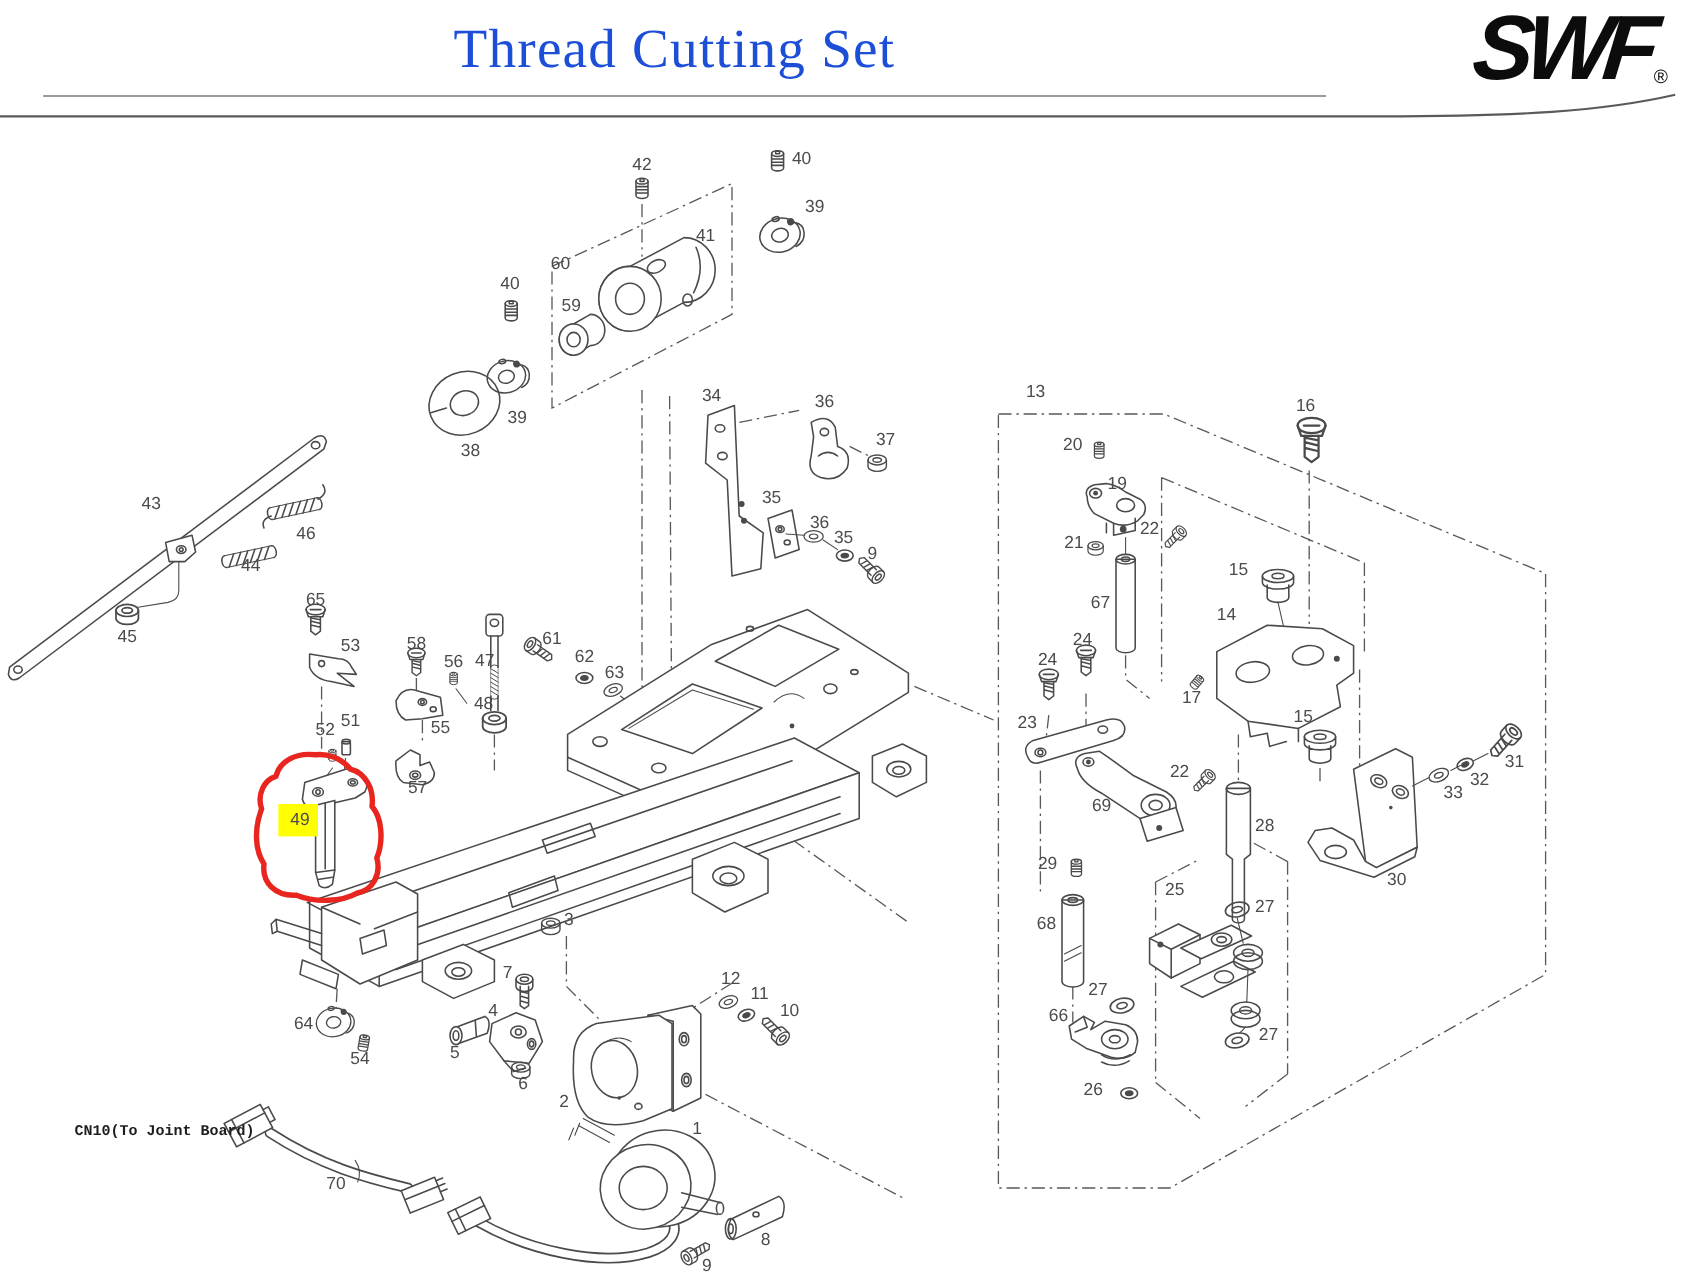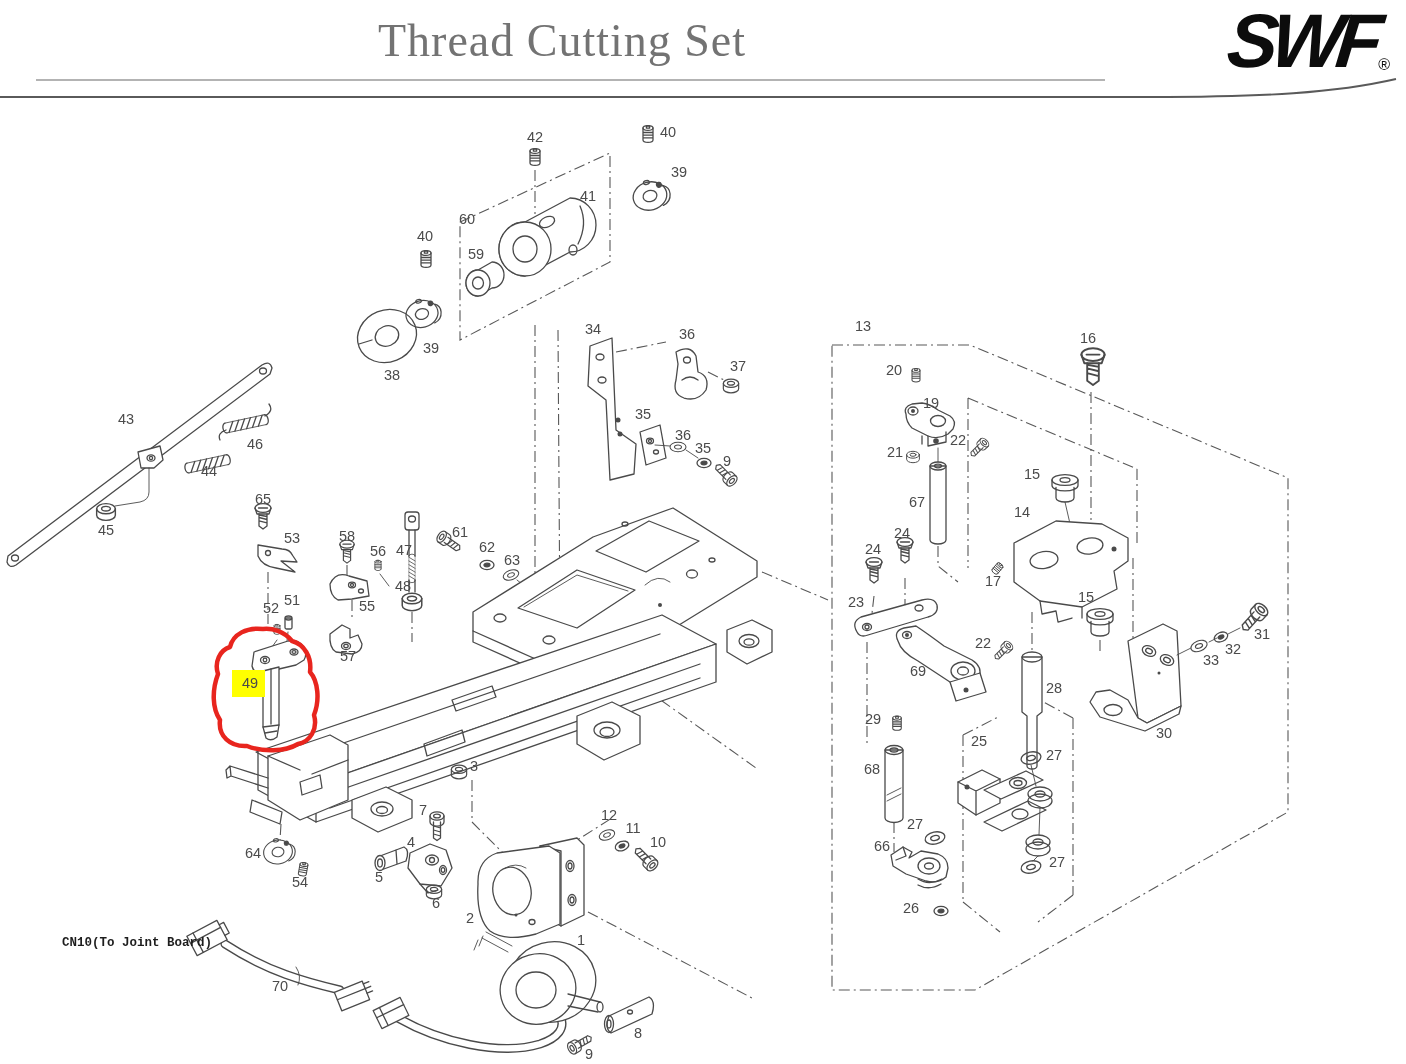--- a/index.html
+++ b/index.html
@@ -1,20 +1,20 @@
 <!DOCTYPE html>
 <html><head>
 <meta charset="utf-8">
 <style>
   html,body{margin:0;padding:0;background:#fff}
   body{width:1406px;height:1064px;position:relative;overflow:hidden;
        font-family:"Liberation Sans",sans-serif}
   .page-title{position:absolute;left:378px;top:14px;
        font-family:"Liberation Serif","DejaVu Serif",serif;
-       font-size:46px;font-weight:400;color:#737373;letter-spacing:1px;white-space:nowrap}
+       font-size:46px;font-weight:400;color:#1d4ed8;letter-spacing:1px;white-space:nowrap}
   .logo{position:absolute;right:16px;top:6px;color:#0c0c0c;white-space:nowrap}
   .logo .swf{display:inline-block;font-size:76px;font-weight:bold;font-style:italic;
        letter-spacing:-7px;transform:skewX(-6deg);font-family:"Liberation Sans",sans-serif;line-height:70px}
   .logo .reg{display:inline-block;font-size:16px;vertical-align:bottom;margin-left:2px;line-height:22px}
   svg.diagram{position:absolute;left:0;top:0}
   .art{stroke:#4a4a4a;stroke-width:1.3;fill:none;stroke-linecap:round;stroke-linejoin:round}
   .solid{fill:#ffffff}
   .dk{fill:#4a4a4a;stroke:none}
   .dash{stroke:#585858;stroke-width:1.1;fill:none;stroke-dasharray:11 4 2 4}
   .thin{stroke:#4a4a4a;stroke-width:0.9;fill:none}

